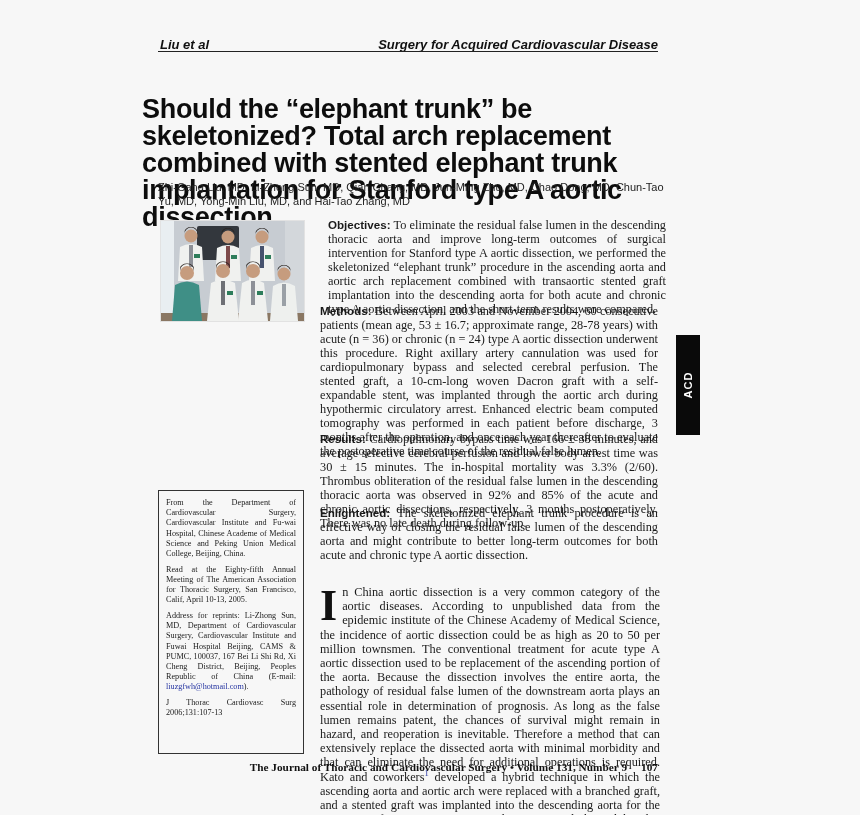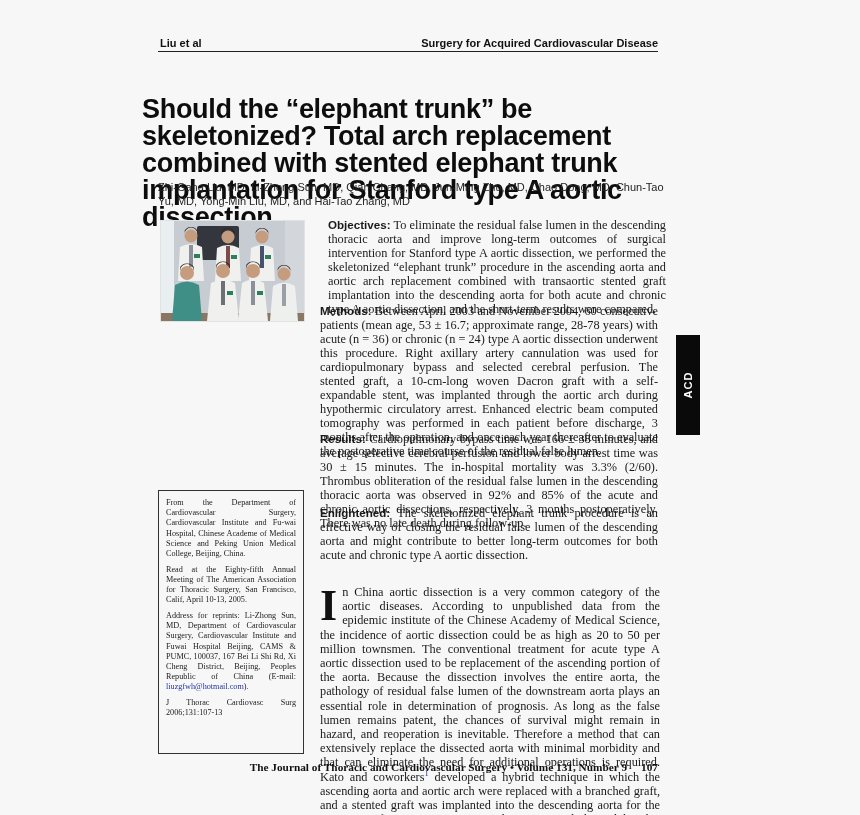--- a/index.html
+++ b/index.html
@@ -7,21 +7,21 @@
   body {
     background: #f7f7f7;
     font-family: "Liberation Serif", serif;
     color: #1c1c1c;
     position: relative;
     overflow: hidden;
   }
   .abs { position: absolute; }
 
   
-  .running-head { font-family: "Liberation Sans", sans-serif; font-weight: bold; font-size: 11px; color: #111; }
+  .running-head { font-family: "Liberation Sans", sans-serif; font-weight: bold; font-size: 13px; color: #111; font-style: italic; }
   #hdr-left  { left: 160px; top: 37px; }
   #hdr-right { top: 37px; right: 202px; }
   #hdr-rule  { left: 158px; top: 51px; width: 500px; height: 1px; background: #222; }
 
   
   #title {
     left: 142px; top: 96px; width: 512px;
     font-family: "Liberation Sans", sans-serif;
     font-weight: bold; font-size: 27px; line-height: 27px;
     letter-spacing: -0.3px; color: #0d0d0d;

